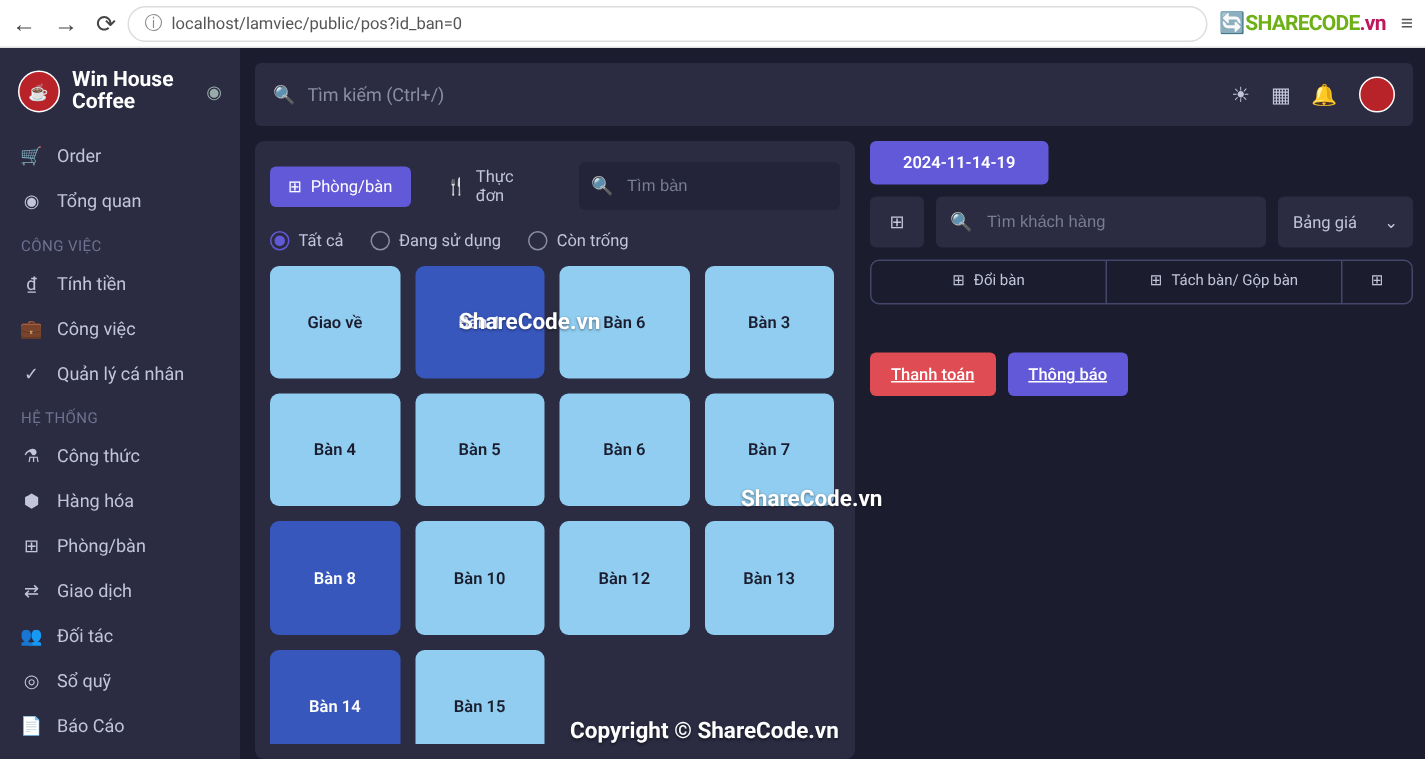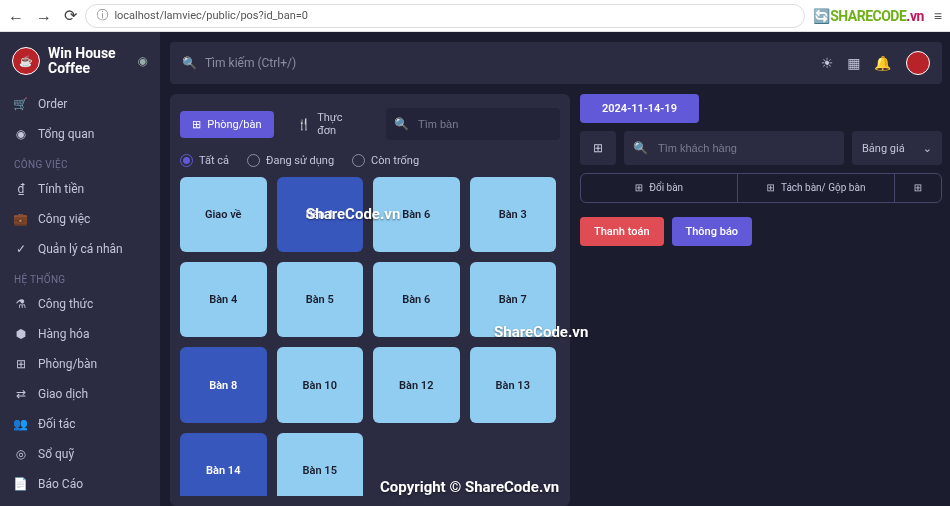--- a/index.html
+++ b/index.html
@@ -71,21 +71,21 @@
 .cust-search input { flex:1; background:none; border:none; color:#fff; font-size:11px; outline:none; }
 .cust-search input::placeholder { color:#7a7c94; }
 .price-select { width:90px; height:34px; background:#2b2c42; border-radius:4px; display:flex; align-items:center; justify-content:space-between; padding:0 10px; color:#c3c5d8; font-size:11px; cursor:pointer; }
 
 .empty-msg { text-align:center; font-weight:700; font-size:18px; line-height:1.5; padding: 16px 4px 10px 4px; }
 
 .action-strip { display:flex; gap:0; border:1px solid #45466a; border-radius:6px; overflow:hidden; }
 .action-cell { flex:1; display:flex; align-items:center; justify-content:center; gap:6px; padding:8px 4px; color:#c3c5d8; font-size:10px; cursor:pointer; border-right:1px solid #45466a; line-height:1.2; text-align:center; }
 .action-cell:last-child { border-right:none; }
 
-.btn-row { display:flex; gap:8px; margin-top:6px; }
+.btn-row { display:flex; gap:8px; margin-top:24px;text-decoration:underline; }
 .btn { padding:8px 14px; border-radius:4px; font-size:11px; font-weight:500; cursor:pointer; }
 .btn-red { background:#e04c54; color:#fff; }
 .btn-purple { background:#6259d8; color:#fff; }
 
 .watermark { position:absolute; color:#fff; font-weight:700; font-size:15px; pointer-events:none; text-shadow:0 1px 2px rgba(0,0,0,.5); }
 .wm1 { left: 306px; top: 205px; }
 .wm2 { left: 494px; top: 323px; }
 .wm3 { left: 380px; top: 478px; }
 </style>
 </head>

